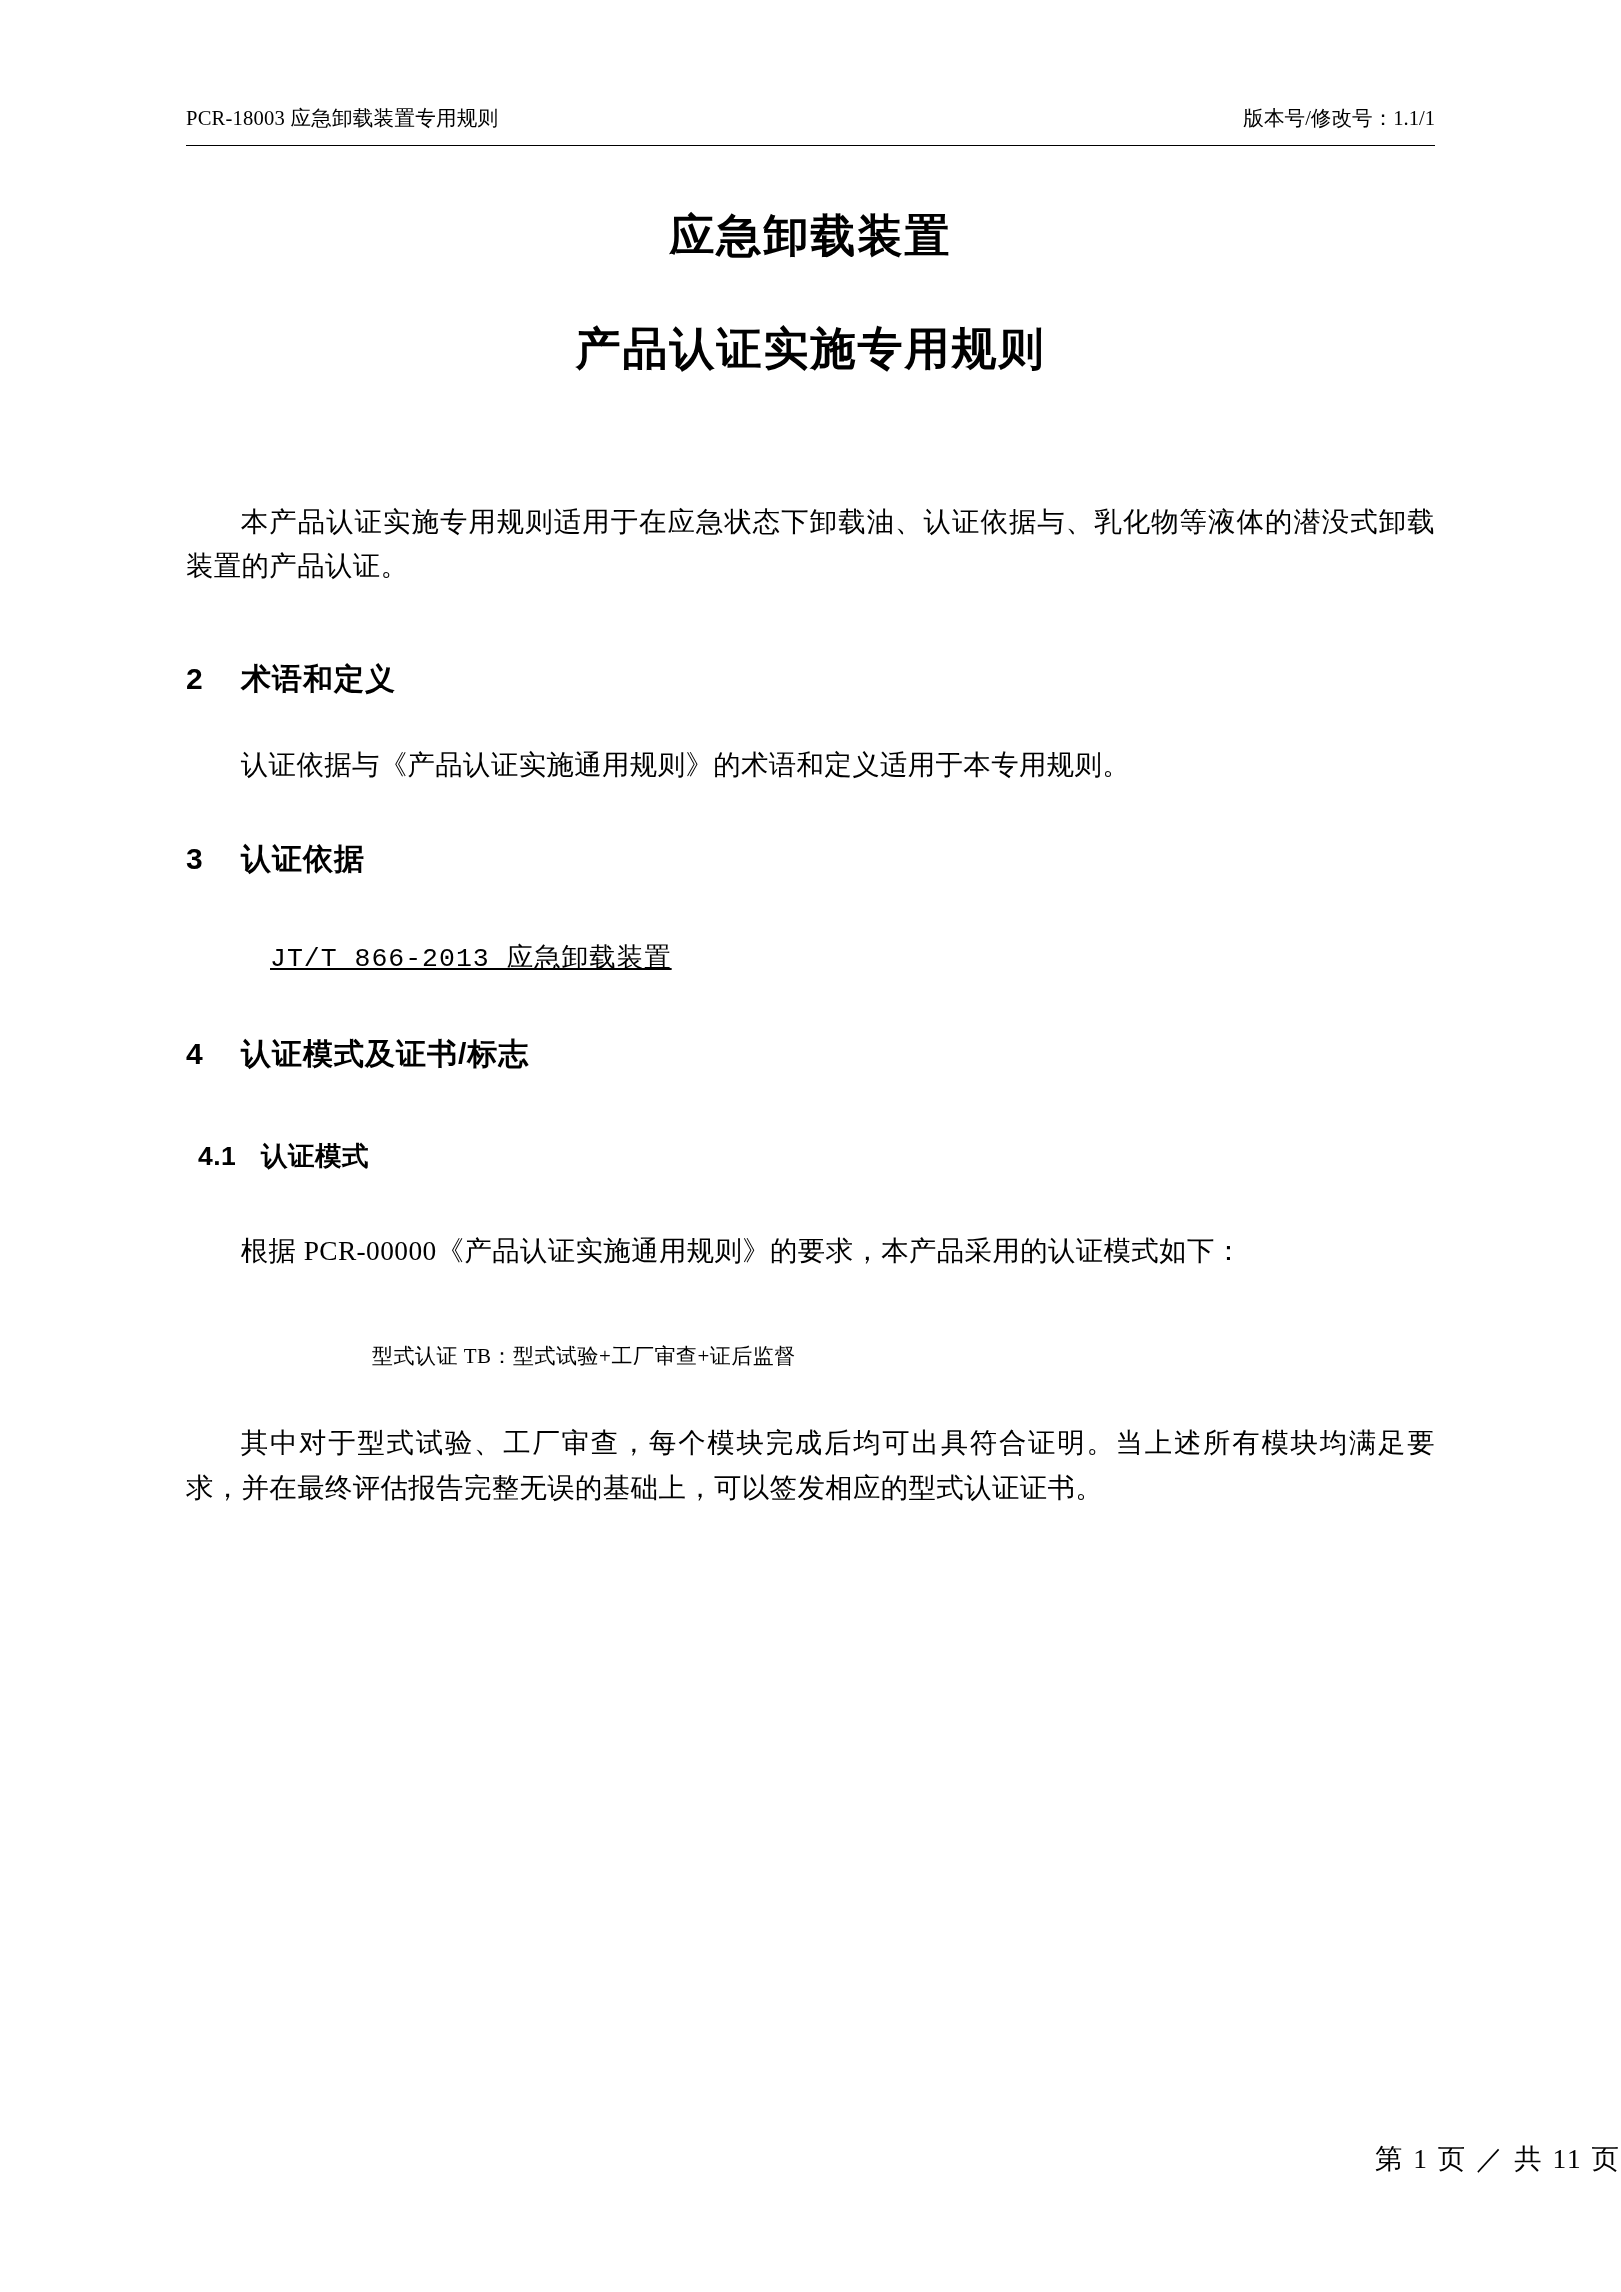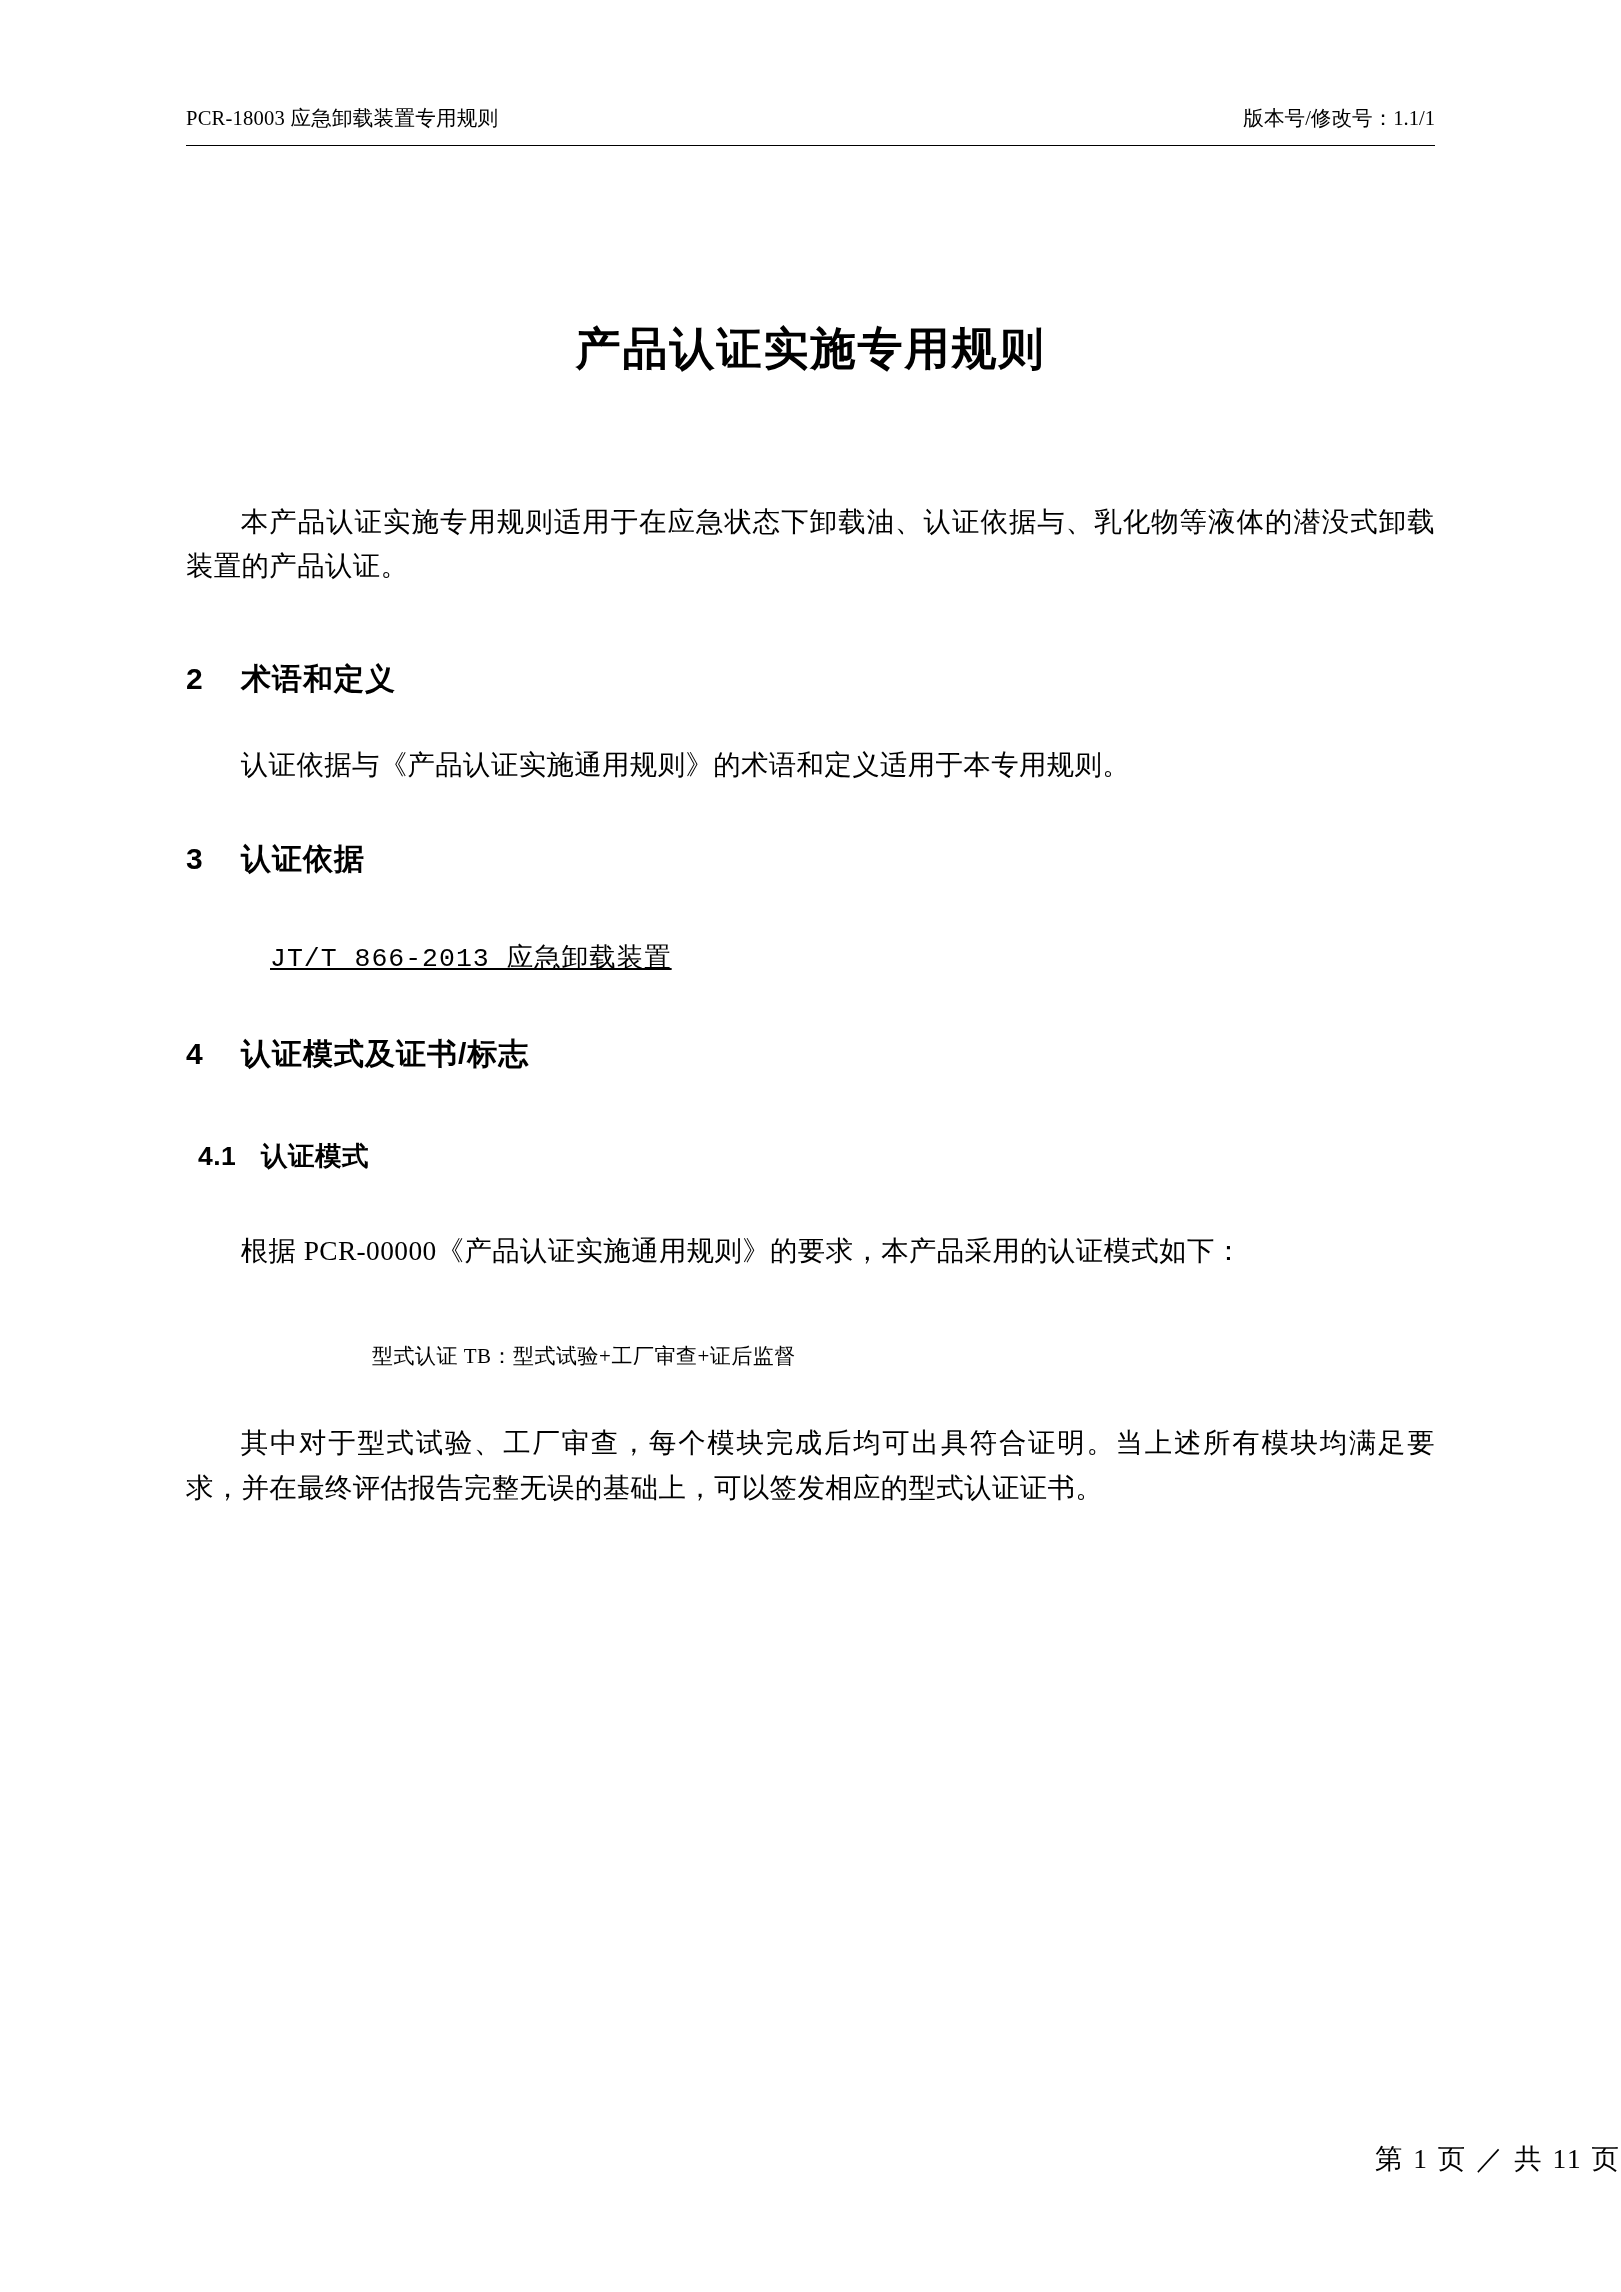--- a/index.html
+++ b/index.html
@@ -134,20 +134,21 @@
 <body>
 
 <div class="page">
 
   <div class="header">
     <div class="header-left">PCR-18003 应急卸载装置专用规则</div>
     <div class="header-right">版本号/修改号：1.1/1</div>
   </div>
   <div class="header-rule"></div>
 
+  <div class="doc-title-1">应急卸载装置</div>
   <div class="doc-title-2">产品认证实施专用规则</div>
 
   <div class="content">
 
     <div class="sp-40"></div>
     <p class="para">本产品认证实施专用规则适用于在应急状态下卸载油、认证依据与、乳化物等液体的潜没式卸载装置的产品认证。</p>
     <div class="sp-20"></div>
 
     <div class="sp-52"></div>
 

